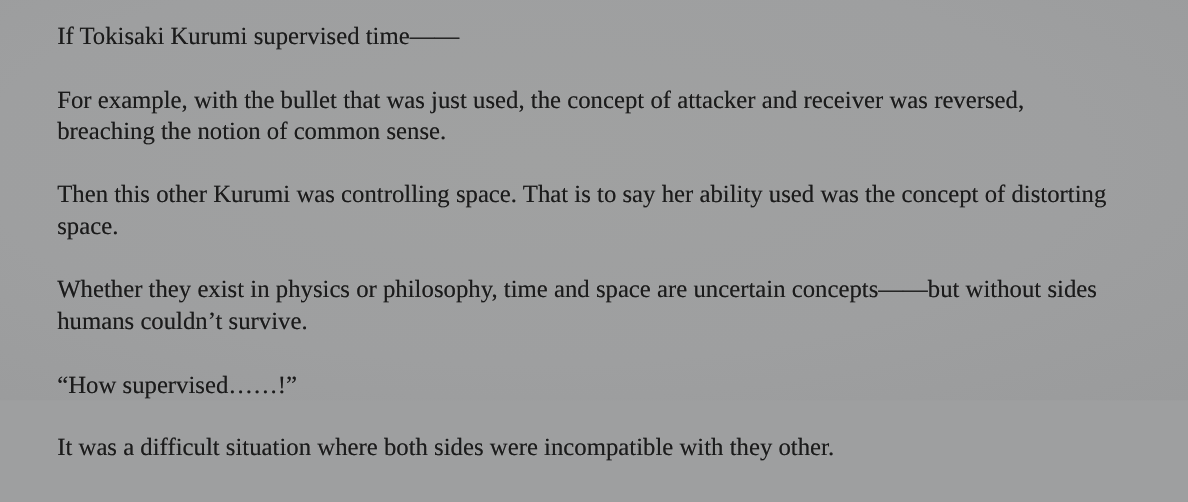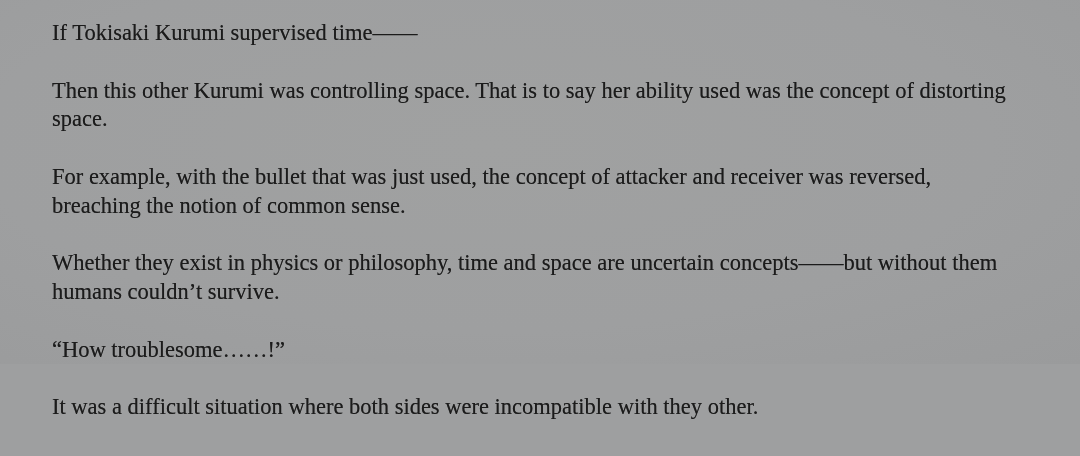--- a/index.html
+++ b/index.html
@@ -29,18 +29,18 @@
     padding: 0;
     max-width: 973px;
     font-kerning: normal;
   }
 </style>
 </head>
 <body>
 
 <div class="reader-page">
   <p>If Tokisaki Kurumi supervised time——</p>
+  <p>For example, with the bullet that was just used, the concept of attacker and receiver was reversed, breaching the notion of common sense.</p>
   <p>Then this other Kurumi was controlling space. That is to say her ability used was the concept of distorting space.</p>
-  <p>For example, with the bullet that was just used, the concept of attacker and receiver was reversed, breaching the notion of common sense.</p>
-  <p>Whether they exist in physics or philosophy, time and space are uncertain concepts——but without them humans couldn’t survive.</p>
-  <p>“How troublesome……!”</p>
+  <p>Whether they exist in physics or philosophy, time and space are uncertain concepts——but without sides humans couldn’t survive.</p>
+  <p>“How supervised……!”</p>
   <p>It was a difficult situation where both sides were incompatible with they other.</p>
 </div>
 
 </body></html>

